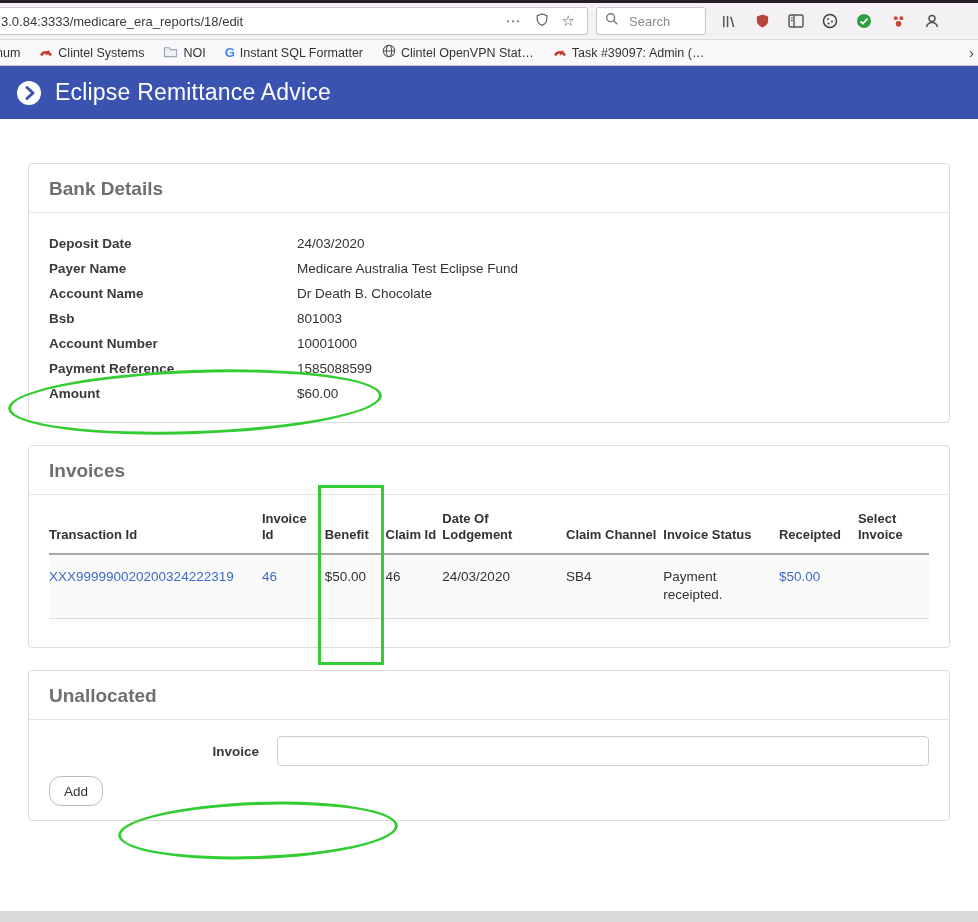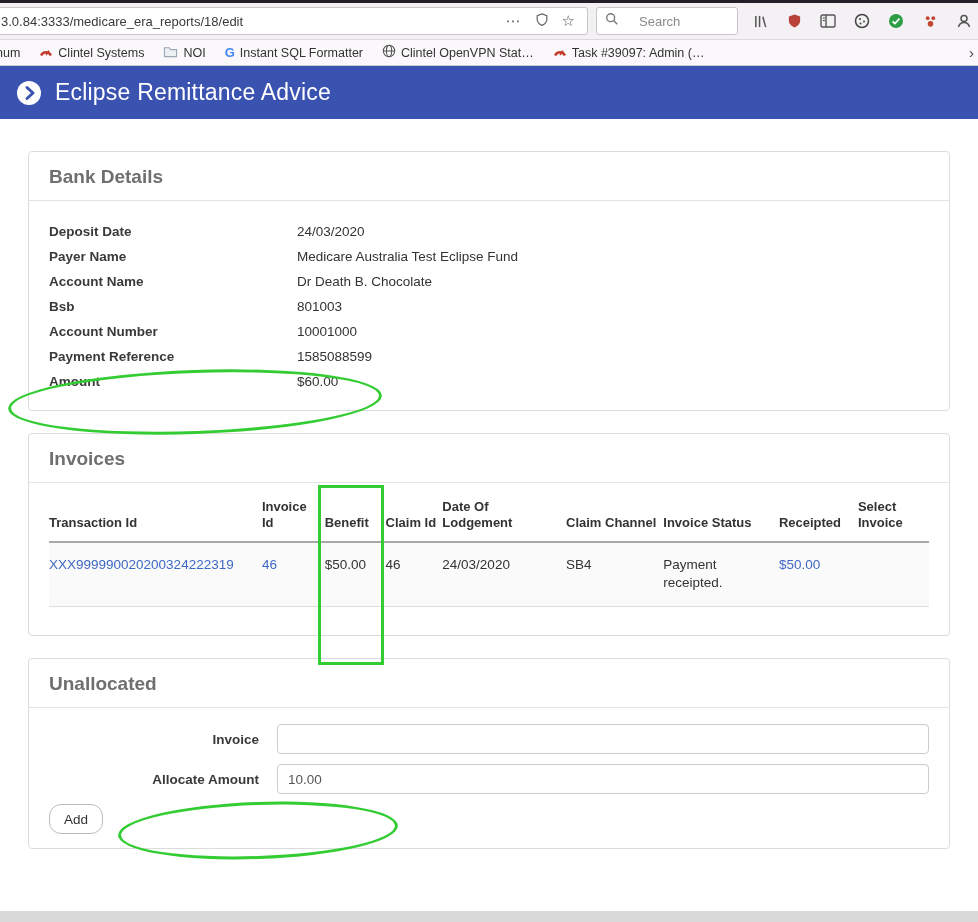--- a/index.html
+++ b/index.html
@@ -10,44 +10,44 @@
   .top-strip { height: 3px; background: #241f26; }
   .navbar { height: 37px; background: #f3f1f3; border-bottom: 1px solid #dcd9dc;
             display: flex; align-items: center; }
   .urlbar { margin-left: -12px; width: 600px; height: 28px; background: #fff;
             border: 1px solid #c9c6c9; border-radius: 3px; display: flex; align-items: center; }
   .url-text { font-size: 13px; color: #3a3a3a; padding-left: 12px; white-space: nowrap;
               overflow: hidden; flex: 1; }
   .urlbar-icons { display: flex; align-items: center; gap: 13px; padding-right: 12px; color:#555; }
   .dots { font-size: 15px; letter-spacing: 1px; color:#555; cursor: default; }
   .star { font-size: 15px; color: #555; }
-  .searchbar { margin-left: 8px; width: 142px; height: 28px; background: #fff;
+  .searchbar { margin-left: 8px; width: 110px; height: 28px; background: #fff;
                border: 1px solid #c9c6c9; border-radius: 3px; display: flex; align-items: center;
-               gap: 20px; padding-left: 8px; }
+               gap: 10px; padding-left: 8px; }
   .search-ph { font-size: 13px; color: #8a8a8a; }
   .nav-icons { display: flex; align-items: center; gap: 14px; margin-left: 12px; }
   .nav-icons > span { display: inline-flex; align-items: center; justify-content: center;
                       width: 20px; height: 20px; }
   .bookmarksbar { height: 26px; background: #faf8fa; border-bottom: 1px solid #cfcccf;
                   display: flex; align-items: center; gap: 19px; padding-left: 2px;
                   position: relative; }
   .bm { display: inline-flex; align-items: center; gap: 5px; font-size: 12.5px; color: #333;
         white-space: nowrap; }
   .bm:first-child { margin-left: -6px; }
   .g-glyph { font-weight: bold; font-size: 13px; color: #4285F4; }
   .bm-overflow { position: absolute; right: 4px; font-size: 15px; color: #444; }
 
   
   .app-header { height: 53px; background: #3a52b0; display: flex; align-items: center;
                 padding-left: 16px; gap: 13px; }
   .app-title { color: #fff; font-size: 23px; font-weight: 400; letter-spacing: .2px; }
 
   
   .card { margin: 0 28px; border: 1px solid #dcdcdc; border-radius: 4px; background: #fff; }
-  .card-bank { margin-top: 32px; }
+  .card-bank { margin-top: 44px; }
   .card-gap { margin-top: 22px; }
   .card-title { padding: 14px 20px 12px; font-size: 19px; font-weight: bold; color: #6f6f6f;
                 border-bottom: 1px solid #e4e4e4; }
 
   
   .bank-body { padding: 18px 20px 16px; }
   .field-row { display: flex; align-items: center; height: 25px; font-size: 13.5px; }
   .field-label { width: 248px; font-weight: bold; color: #3a3a3a; }
   .field-value { color: #333; }
   .link { color: #3f68c5; text-decoration: none; cursor: pointer; }
@@ -289,24 +289,20 @@
   </div>
 </div>
 
 <div class="card card-gap">
   <div class="card-title">Unallocated</div>
   <div class="un-body">
     <div class="form-row">
       <div class="form-label">Invoice</div>
       <input class="text-input" type="text" value="" style="">
     </div>
-    <div class="form-row">
-      <div class="form-label">Allocate Amount</div>
-      <input class="text-input" type="text" value="10.00" style="">
-    </div>
     <button class="add-btn">Add</button>
   </div>
 </div>
 
 <div class="window-bottom-edge"></div>
 
 <div class="annotations">
   <div class="anno anno-ellipse anno-amount"></div>
   <div class="anno anno-benefit"></div>
   <div class="anno anno-ellipse anno-allocate"></div>

